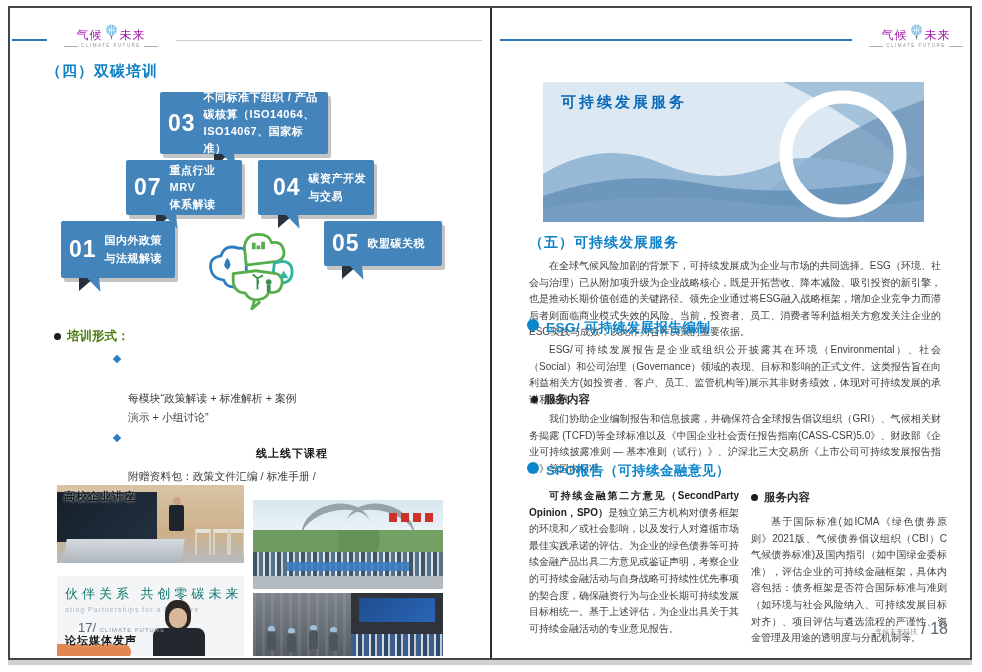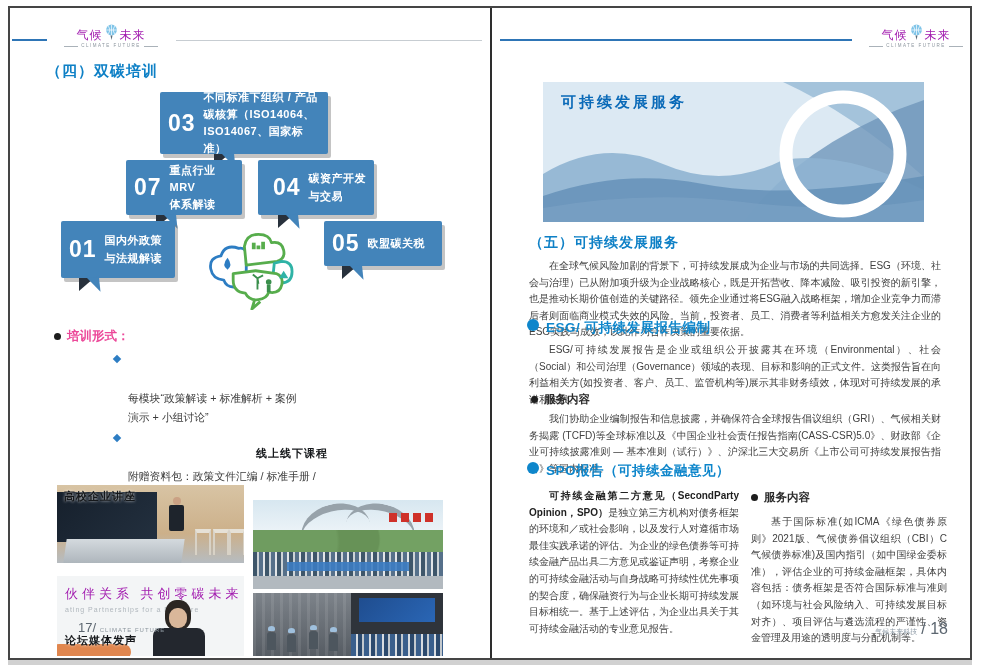--- a/index.html
+++ b/index.html
@@ -23,21 +23,21 @@
   
   .sec-h1{font-size:15px;font-weight:bold;color:#0e80c6;letter-spacing:1px;}
   .bubble{position:absolute;background:#4384ba;color:#fff;border-radius:2px;
           box-shadow:3px 4px 0 rgba(125,125,125,.45);
           display:flex;align-items:center;gap:8px;padding:4px 8px;box-sizing:border-box;}
   .bubble .num{font-size:23px;font-weight:bold;letter-spacing:1px;}
   .bubble .txt{font-size:11px;font-weight:bold;line-height:1.55;white-space:pre-line;letter-spacing:.5px;}
   .tail-d{position:absolute;top:100%;width:0;height:0;border-top:13px solid #28313c;border-right:15px solid transparent;}
   .tail-b{position:absolute;top:100%;width:0;height:0;border-top:15px solid #4384ba;border-left:12px solid transparent;transform:rotate(-6deg);transform-origin:top left;}
 
-  .tf-head{display:flex;align-items:center;gap:6px;font-size:12.5px;font-weight:bold;color:#ec4899;}
+  .tf-head{display:flex;align-items:center;gap:6px;font-size:12.5px;font-weight:bold;color:#4d7c0f;}
   .dot-sm{width:7px;height:7px;border-radius:50%;background:#1d1d1d;flex:0 0 auto;}
   .tf-item{position:relative;padding-left:15px;font-size:10.8px;line-height:1.75;color:#3b3b3b;
            white-space:pre-line;margin-bottom:3px;}
   .dm{position:absolute;left:1px;top:5px;width:6px;height:6px;background:#2d7dc3;transform:rotate(45deg);}
 
   .photo{position:absolute;overflow:hidden;background:#e9eaec;margin-top:42px;}
   .pl{position:absolute;font-size:11px;font-weight:bold;color:#15181b;letter-spacing:1px;
       text-shadow:0 0 3px rgba(255,255,255,.85);}
   .footer-l{font-size:13px;color:#5c6670;}
   .footer-l small{font-size:6px;color:#8b959d;letter-spacing:1px;}
@@ -59,21 +59,21 @@
   .ph1{background:linear-gradient(180deg,#d8c4a4 0%,#ccb08a 62%,#b6bcc1 100%);}
   .ph1 .screen{position:absolute;left:0;top:7px;width:100px;height:50px;
                background:linear-gradient(135deg,#16202c,#23303f);}
   .ph1 .podium{position:absolute;left:8px;bottom:0;width:118px;height:24px;
                background:linear-gradient(180deg,#d4dade,#aeb6bc);transform:skewX(-8deg);}
   .ph1 .head{position:absolute;left:116px;top:12px;width:8px;height:8px;border-radius:50%;background:#caa184;}
   .ph1 .body{position:absolute;left:112px;top:20px;width:15px;height:26px;background:#1e242c;border-radius:2px;}
   .ph1 .stool{position:absolute;bottom:8px;width:12px;height:22px;
               border-top:4px solid #e6e1d6;border-left:2px solid #d8d2c6;border-right:2px solid #d8d2c6;}
   .ph2{background:#f3f5f6;}
-  .ph2 .zh{position:absolute;left:8px;top:9px;font-size:13px;letter-spacing:4px;color:#a21caf;}
+  .ph2 .zh{position:absolute;left:8px;top:9px;font-size:13px;letter-spacing:4px;color:#0f766e;}
   .ph2 .en{position:absolute;left:8px;top:30px;font-size:7px;letter-spacing:1px;color:#b0b7bd;}
   .ph2 .sofa{position:absolute;left:-6px;bottom:-4px;width:80px;height:16px;border-radius:8px;background:#e0864e;}
   .ph2 .head{position:absolute;left:108px;top:24px;width:26px;height:30px;border-radius:45% 45% 40% 40%;background:#2b2622;}
   .ph2 .face{position:absolute;left:112px;top:32px;width:18px;height:20px;border-radius:45%;background:#d9b79a;}
   .ph2 .suit{position:absolute;left:96px;top:52px;width:52px;height:28px;border-radius:8px 8px 0 0;background:#23272e;}
   .ph3{background:linear-gradient(180deg,#d7e7f0 0%,#eef4f8 40%,#e8eef2 100%);}
   .ph3 .trees{position:absolute;left:0;top:30px;width:100%;height:24px;
               background:radial-gradient(circle at 20% 50%,#6f9c60 30%,transparent 32%),
                          radial-gradient(circle at 50% 40%,#679257 32%,transparent 34%),
                          radial-gradient(circle at 80% 55%,#73a163 30%,transparent 32%),#7fa871;}

